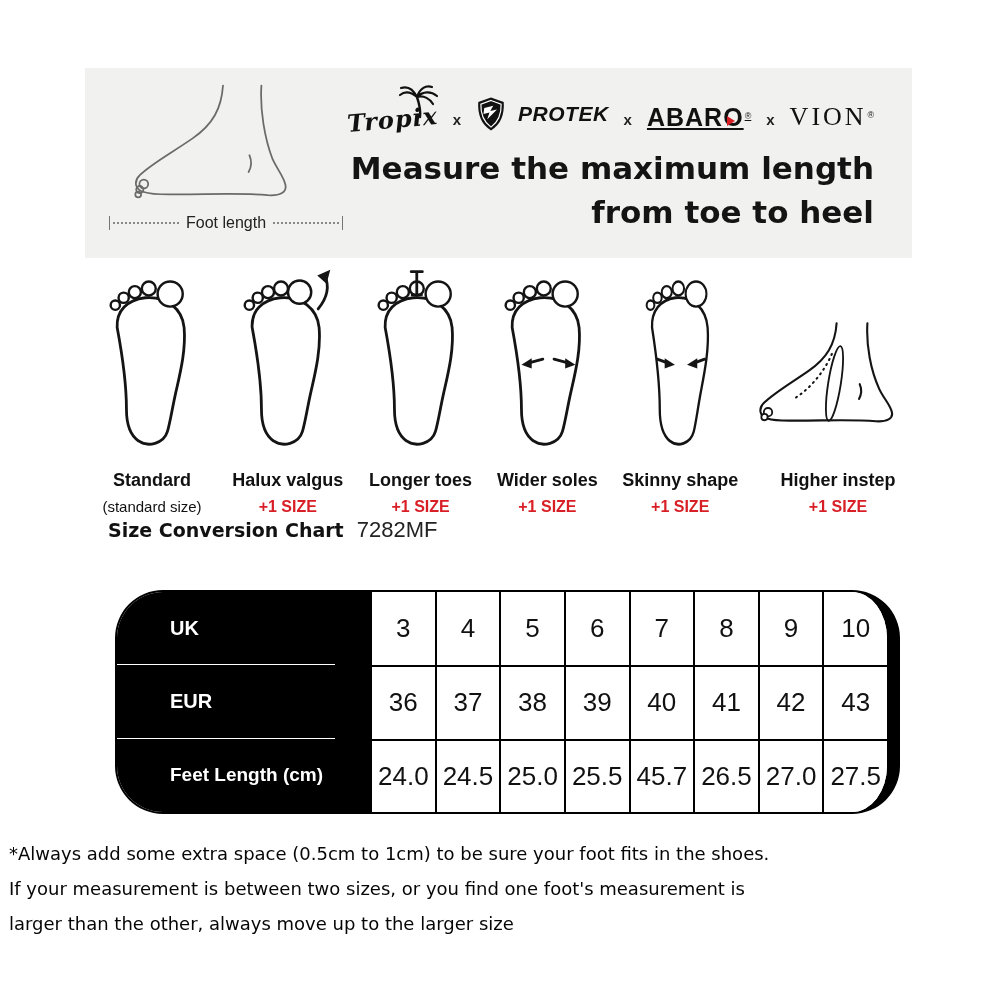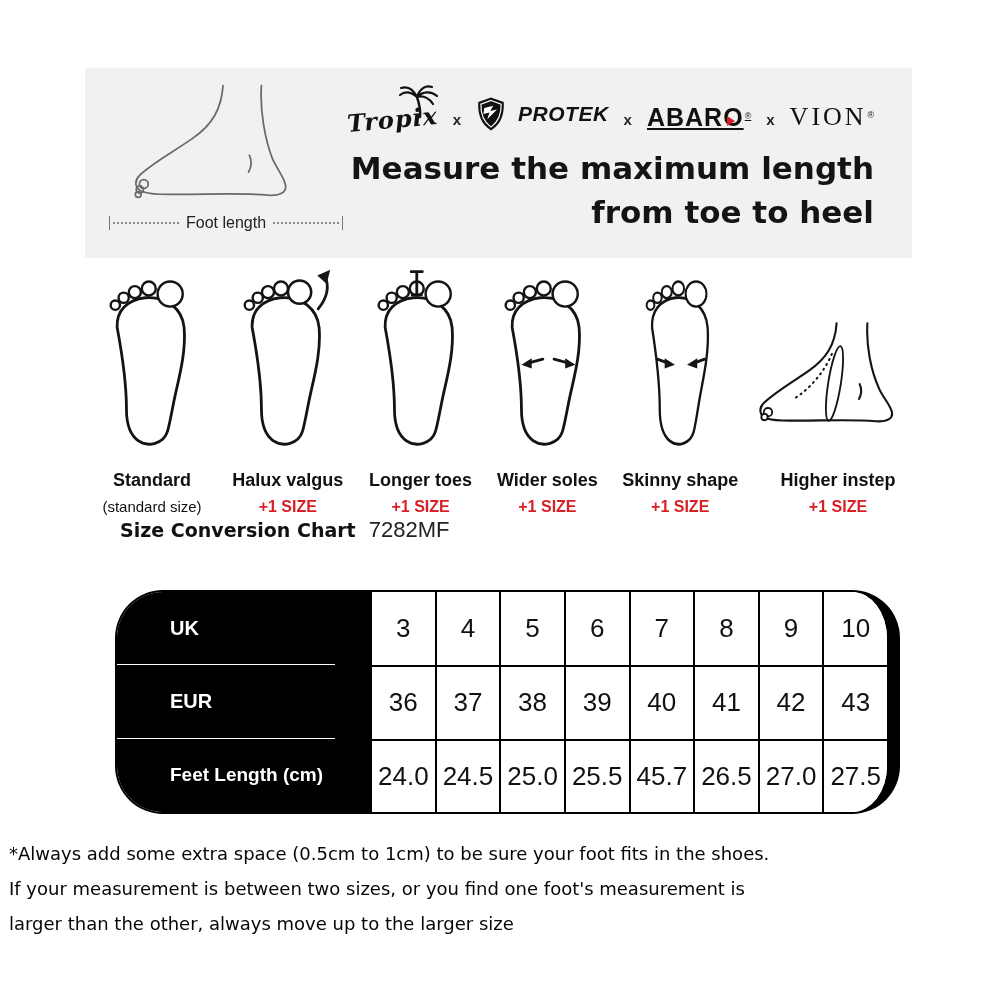--- a/index.html
+++ b/index.html
@@ -38,21 +38,21 @@
   .foot-type{margin:0;text-align:center;}
   .w1{width:128px}.w2{width:134px}.w3{width:122px}.w4{width:122px}.w5{width:134px}.w6{width:172px}
   .ft-fig{height:192px;display:flex;align-items:flex-end;justify-content:center;}
   .fp{width:121px;height:186px;}
   .hi-foot{width:168px;height:136px;margin-bottom:6px;}
   .ft-label{font-size:18px;font-weight:700;color:#111;margin-top:16px;white-space:nowrap;}
   .ft-note{font-size:16px;font-weight:700;color:var(--accent-red,#d91f26);margin-top:7px;white-space:nowrap;}
   .ft-note.std{font-size:15px;font-weight:400;color:#111;}
 
   
-  .chart-title-row{position:absolute;left:120px;top:517px;display:flex;align-items:baseline;gap:13px;}
+  .chart-title-row{position:absolute;left:108px;top:517px;display:flex;align-items:baseline;gap:13px;}
   .ct-title{font-size:19px;font-weight:700;color:#111;font-family:"DejaVu Sans",sans-serif;}
   .ct-model{font-size:22px;color:#222;}
   .size-table{position:absolute;left:115px;top:590px;width:785px;height:224px;box-sizing:border-box;border:2px solid var(--table-black,#000);border-right:13px solid var(--table-black,#000);border-radius:48px;overflow:hidden;display:flex;background:#fff;}
   .label-col{width:253px;flex-shrink:0;background:var(--table-black,#000);color:#fff;display:flex;flex-direction:column;}
   .label-row{flex:1;display:flex;align-items:center;padding-left:53px;font-weight:700;font-size:20px;position:relative;}
   .label-row.small{font-size:19px;}
   .label-row:not(:last-child)::after{content:"";position:absolute;left:0;bottom:0;width:218px;height:1px;background:#fff;}
   .grid{flex:1;display:grid;grid-template-columns:repeat(8,1fr);grid-template-rows:repeat(3,1fr);}
   .cell{display:flex;align-items:center;justify-content:center;font-size:26px;color:#111;border-left:2px solid var(--table-black,#000);border-top:2px solid var(--table-black,#000);background:#fff;}
   .cell:nth-child(-n+8){border-top:none;}

